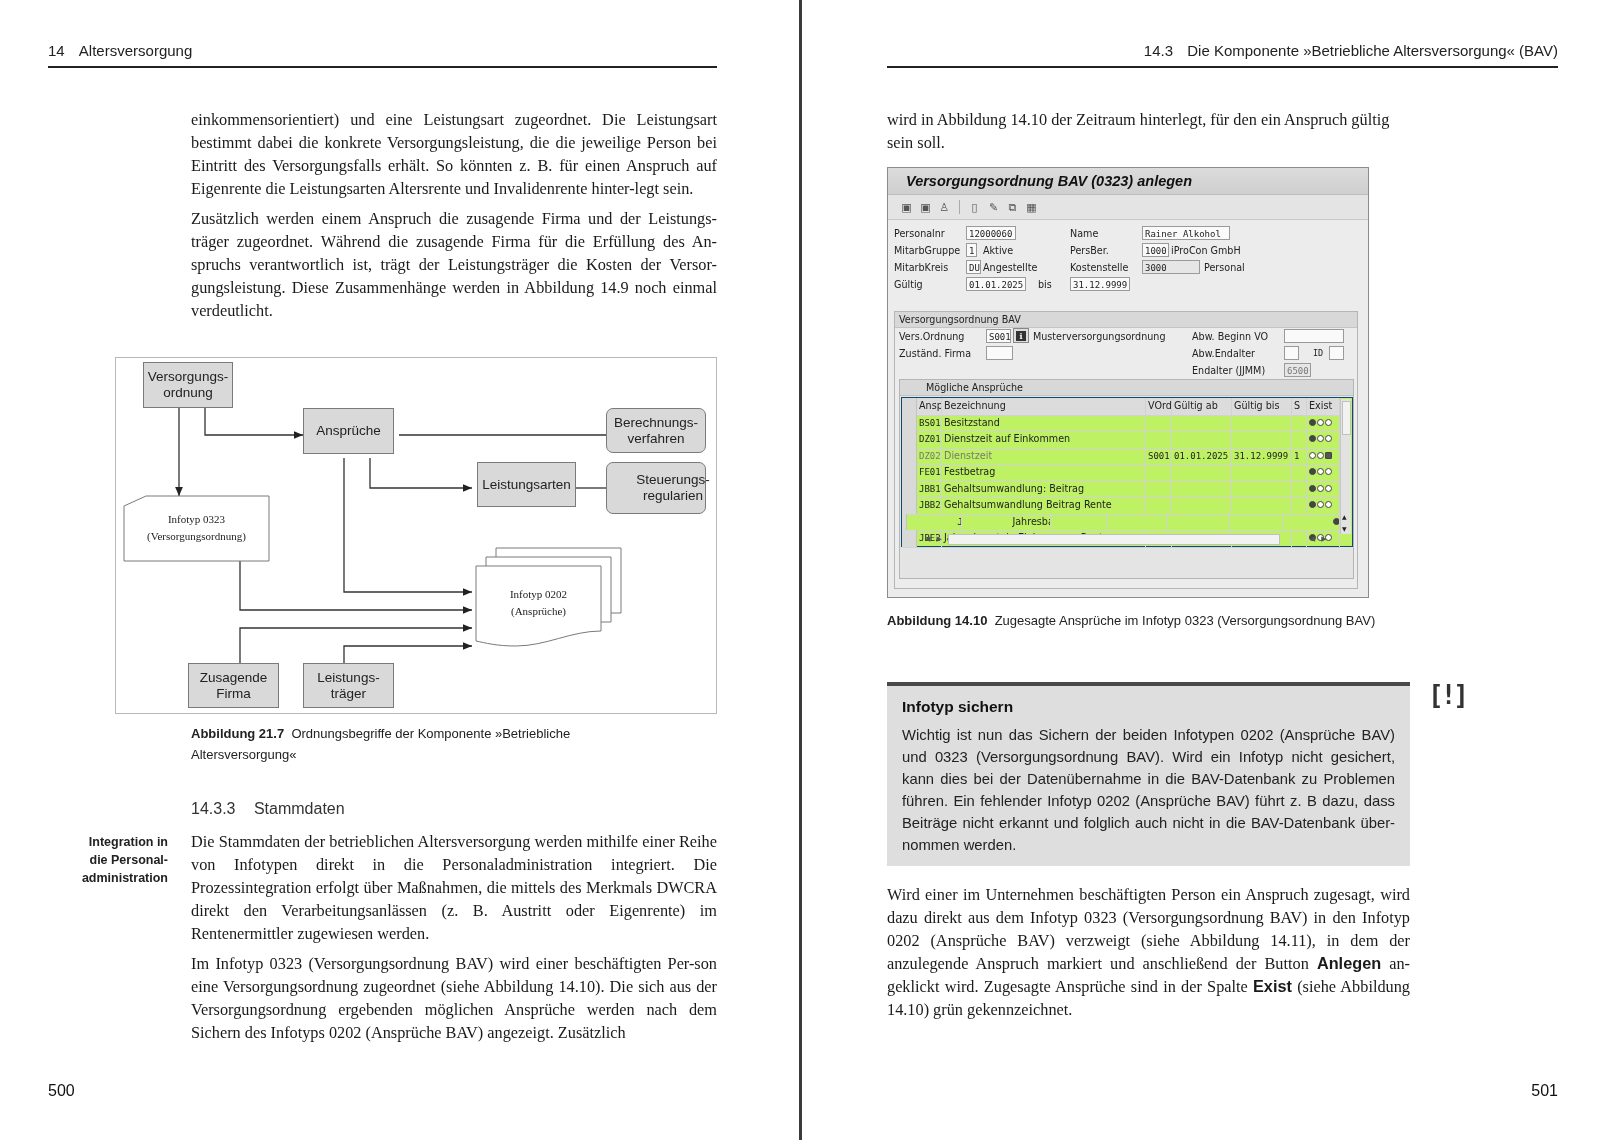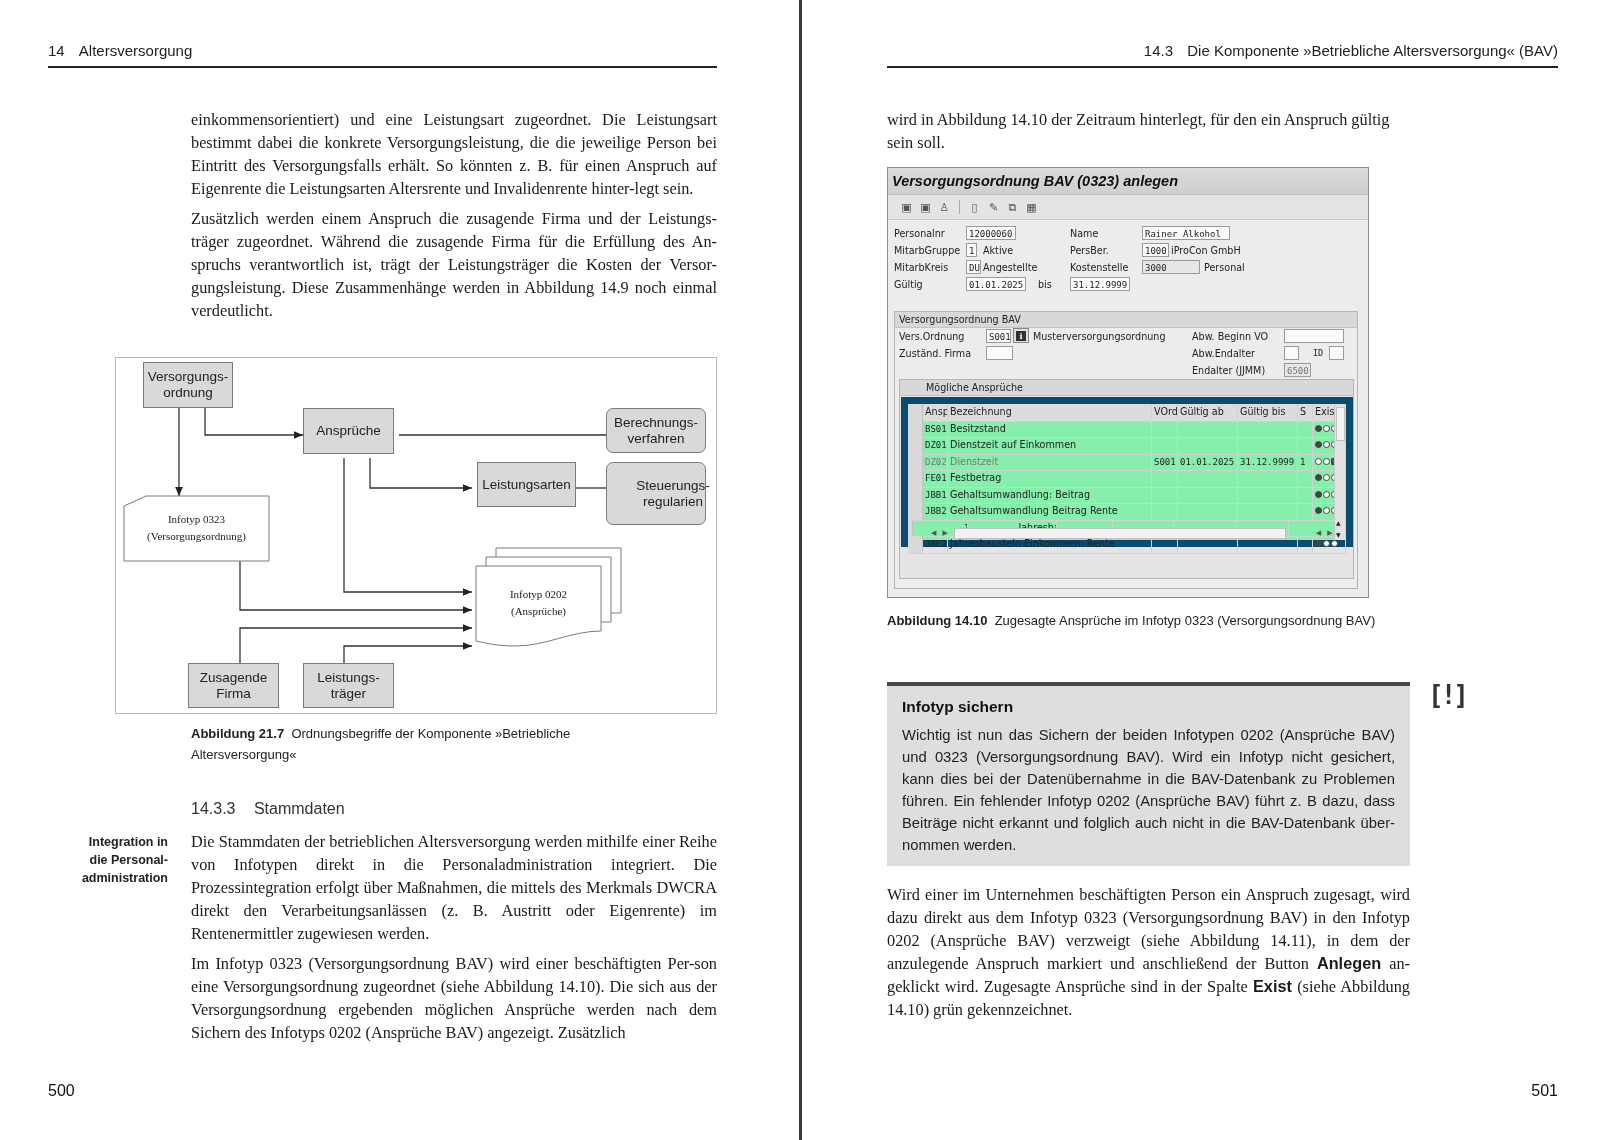--- a/index.html
+++ b/index.html
@@ -23,35 +23,35 @@
   .margin-note { position:absolute; font-family:"Liberation Sans", sans-serif; font-weight:bold; font-size:12.5px; line-height:18px; text-align:right; color:#222; }
 
   
   #diagram { position:absolute; left:115px; top:357px; width:600px; height:355px; border:1px solid #b8b8b8; background:#fff; }
   .dbox { position:absolute; background:#d9d9d9; border:1px solid #7a7a7a; font-family:"Liberation Sans", sans-serif; font-size:13.5px; line-height:16px; text-align:center; display:flex; align-items:center; justify-content:center; color:#222; box-sizing:border-box; }
   .dbox.round { border-radius:7px; }
   .dlabel { position:absolute; font-family:Liberation Serif, serif; font-size:11px; line-height:17px; text-align:center; color:#222; }
 
   
   #sap-window { position:absolute; left:887px; top:167px; width:482px; height:431px; background:#ececec; border:1px solid #8c8c8c; box-sizing:border-box; font-family:"DejaVu Sans", sans-serif; font-size:9.6px; color:#222; }
-  #sap-window .title-bar { height:26px; background:linear-gradient(#dcdcdc,#cfcfcf); border-bottom:1px solid #bdbdbd; padding-left:4px; font-family:"Liberation Sans", sans-serif; font-weight:bold; font-style:italic; font-size:14.5px; line-height:26px; color:#111; }
+  #sap-window .title-bar { height:26px; background:linear-gradient(#dcdcdc,#cfcfcf); border-bottom:1px solid #bdbdbd; padding-left:18px; font-family:"Liberation Sans", sans-serif; font-weight:bold; font-style:italic; font-size:14.5px; line-height:26px; color:#111; }
   #sap-window .toolbar { height:24px; border-bottom:1px solid #c8c8c8; display:flex; align-items:center; padding-left:12px; gap:6px; background:#e4e4e4; }
   .tb-icon { width:13px; height:13px; display:inline-flex; align-items:center; justify-content:center; font-size:11px; color:#555; }
   .tb-sep { width:1px; height:14px; background:#aaa; margin:0 2px; }
   .sap-label { position:absolute; font-size:9.6px; color:#222; white-space:nowrap; }
   .sap-input { position:absolute; height:14px; border:1px solid #9a9a9a; background:#fafafa; font-family:"DejaVu Sans Mono", monospace; font-size:9px; line-height:14px; padding-left:2px; box-sizing:border-box; color:#222; white-space:nowrap; }
   .sap-input.ro { background:#e6e6e6; }
   .sap-text { position:absolute; font-size:9.6px; color:#222; white-space:nowrap; }
   .group-box { position:absolute; border:1px solid #b5b5b5; background:#ececec; box-sizing:border-box; }
   .group-title { position:absolute; left:0; top:0; right:0; height:15px; background:#d8d8d8; border-bottom:1px solid #c4c4c4; padding-left:4px; font-size:9.6px; line-height:15px; }
   .info-btn { position:absolute; width:16px; height:15px; border:1px solid #888; background:#dedede; box-sizing:border-box; display:flex; align-items:center; justify-content:center; }
   .info-btn span { width:10px; height:10px; background:#333; color:#fff; font-size:8px; line-height:10px; text-align:center; font-weight:bold; font-family:"DejaVu Serif", serif; }
 
   
-  #claims-table { position:absolute; left:10px; top:100px; width:448px; height:152px; background:#86efac; border:7px solid #0c4a6e; box-sizing:border-box; }
+  #claims-table { position:absolute; left:10px; top:100px; width:448px; height:152px; background:#bef264; border:1px solid #0c4a6e; box-sizing:border-box; }
   .t-row { position:absolute; left:0; width:438px; height:16.5px; border-bottom:1px solid #d2d2d2; display:flex; }
   .t-cell { box-sizing:border-box; border-right:1px solid #d2d2d2; height:100%; font-size:9.6px; line-height:16px; padding-left:2px; white-space:nowrap; overflow:hidden; }
   .t-cell.mono { font-family:"DejaVu Sans Mono", monospace; font-size:9px; }
   .t-sel { width:15px; background:#d9d9d9; border-right:1px solid #c2c2c2; }
   .t-row.header { background:#dcdcdc; }
   .t-row.dim .t-cell { color:#777; }
   .t-row.dim .t-cell.mono.val { color:#222; }
   .lights { display:inline-flex; gap:1px; align-items:center; margin-top:4px; }
   .light { width:7px; height:7px; border-radius:50%; border:1px solid #444; box-sizing:border-box; background:#fff; }
   .light.on { background:#444; }
@@ -122,21 +122,21 @@
     <div class="dbox" style="left:187px; top:50px; width:91px; height:46px;">
         <span>Ansprüche</span>
       </div>
     <div class="dbox round" style="left:490px; top:50px; width:100px; height:45px;">
         <span style="white-space:pre-line">Berechnungs-
 verfahren</span>
       </div>
     <div class="dbox" style="left:361px; top:104px; width:99px; height:45px;">
         <span>Leistungsarten</span>
       </div>
-    <div class="dbox round" style="left:490px; top:104px; width:100px; height:63px;padding-left:34px;">
+    <div class="dbox round" style="left:490px; top:104px; width:100px; height:52px;padding-left:34px;">
         <span style="white-space:pre-line">Steuerungs-
 regularien</span>
       </div>
     <div class="dlabel" style="left:8px; top:153px; width:145px; white-space:pre-line;">Infotyp 0323
 (Versorgungsordnung)</div>
     <div class="dlabel" style="left:360px; top:228px; width:125px; white-space:pre-line;">Infotyp 0202
 (Ansprüche)</div>
     <div class="dbox" style="left:72px; top:305px; width:91px; height:45px;">
         <span style="white-space:pre-line">Zusagende
 Firma</span>

